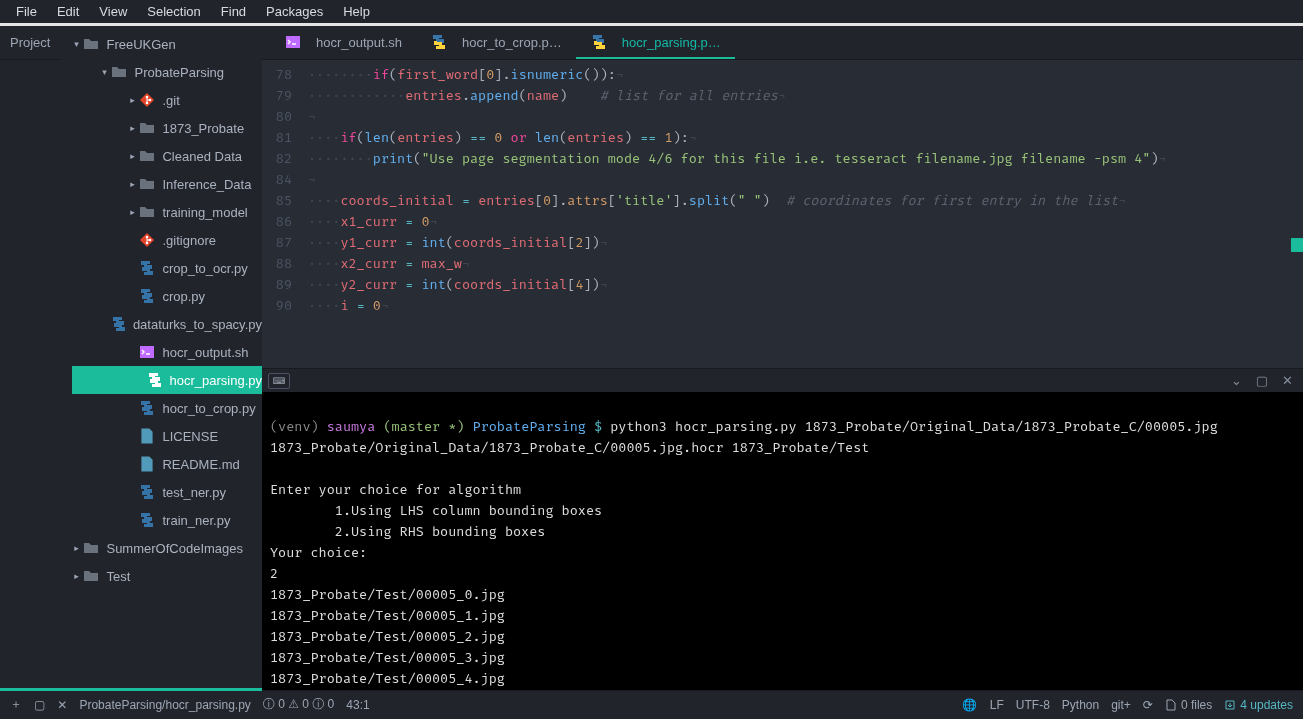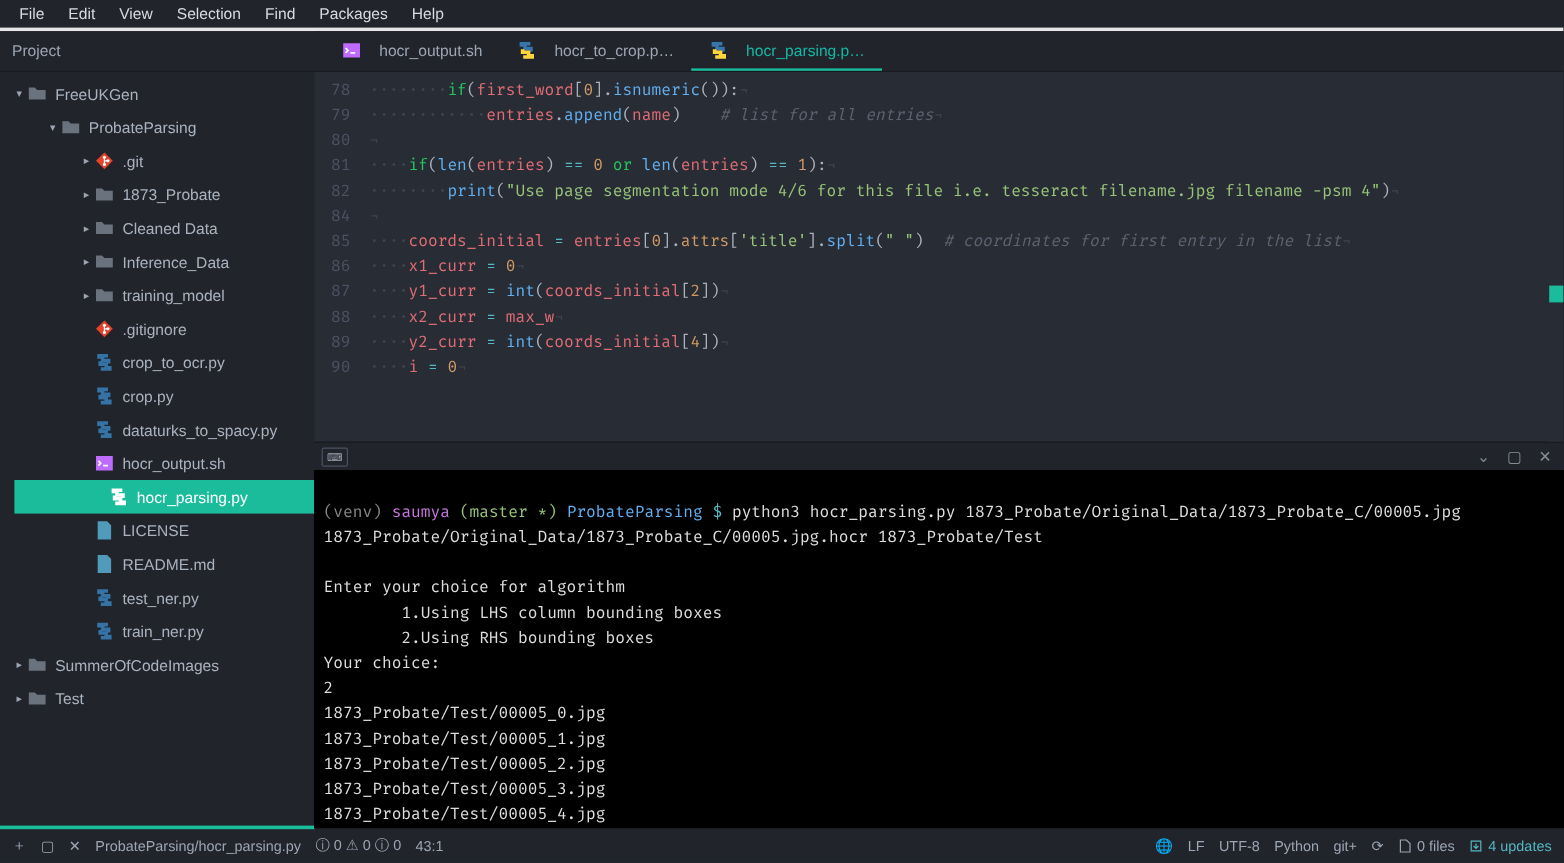--- a/index.html
+++ b/index.html
@@ -1,20 +1,20 @@
 <!DOCTYPE html>
 <html><head>
 <meta charset="utf-8">
 <style>
 * { margin:0; padding:0; box-sizing:border-box; }
 body { font-family:"Segoe UI","Helvetica Neue",sans-serif; font-size:13px; background:#21252b; color:#abb2bf; width:1303px; height:719px; overflow:hidden; position:relative; }
 .menubar { height:26px; background:#21252b; border-bottom:3px solid #e5e5e5; display:flex; align-items:center; padding:0 6px; }
 .menubar span { padding:4px 10px; cursor:pointer; color:#d7dae0; }
 .workspace { display:flex; height:664px; }
-.sidebar { width:262px; background:#21252b; display:flex; flex-direction:column; }
+.sidebar { width:262px; background:#21252b; display:flex; flex-direction:row; }
 .side-head { height:34px; display:flex; align-items:center; padding:0 10px; color:#9da5b4; border-bottom:1px solid #181a1f; }
 .tree { flex:1; overflow:auto; padding-top:4px; }
 .tree-row { height:28px; display:flex; align-items:center; cursor:pointer; white-space:nowrap; }
 .tree-row.selected { background:#1abc9c; color:#fff;margin-left:12px; }
 .tree-row.selected .icon svg path, .tree-row.selected .icon svg polygon { fill:#fff; }
 .tree .chev { width:12px; text-align:center; font-size:9px; color:#9da5b4; }
 .tree .indent { display:inline-block; }
 .icon { width:18px; height:18px; display:inline-flex; align-items:center; justify-content:center; margin-right:6px; }
 .folder-icon svg path { fill:#6a737d; }
 .py-icon svg path { fill:#3572A5; }
@@ -22,21 +22,21 @@
 .sh-icon svg path { fill:#c06bff; }
 .txt-icon svg path { fill:#519aba; }
 .editor { flex:1; display:flex; flex-direction:column; background:#282c34; position:relative; }
 .tabs { height:34px; background:#21252b; display:flex; align-items:flex-end; padding-left:8px; border-bottom:1px solid #181a1f; }
 .tab { height:32px; padding:0 14px; display:flex; align-items:center; gap:8px; color:#9da5b4; cursor:pointer; border-bottom:2px solid transparent; }
 .tab.active { color:#14b8a6; border-bottom:2px solid #1abc9c; }
 .code { font-family:"Fira Mono","Consolas",monospace; font-size:13.5px; line-height:21px; padding:4px 0 0 0; flex:1; overflow:hidden; position:relative; }
 .line { display:flex; }
 .line-num { width:46px; text-align:right; color:#4b5363; padding-right:16px; user-select:none; }
 .code .c { white-space:pre; }
-.kw { color:#22c55e; }
+.kw { color:#ec4899; }
 .fn { color:#61afef; }
 .str { color:#98c379; }
 .num { color:#d19a66; }
 .op { color:#56b6c2; }
 .var { color:#e06c75; }
 .attr { color:#d19a66; }
 .cmt { color:#5c6370; font-style:italic; }
 .inv { color:#3e4451; }
 .panel-ctl { display:flex; gap:6px; align-items:center; background:#21252b; height:24px; padding:0 10px 0 6px; border-top:1px solid #181a1f; color:#9da5b4; }
 .panel-ctl .right { margin-left:auto; display:flex; gap:14px; }
@@ -208,20 +208,31 @@
         <div class="tree-row selected">
           <span class="indent" style="width: 66px;"></span>
           <span class="chev"></span>
           <span class="icon py-icon">
             <svg width="16" height="16" viewBox="0 0 16 16">
               <path d="M5 1h6v3H8v1h5v4h-3v-1H5V5H2V1z" fill="#3776ab"></path>
               <path d="M11 15H5v-3h3v-1H3V7h3v1h5v3h3v4z" fill="#ffd43b"></path>
             </svg>
           </span>
           <span>hocr_parsing.py</span>
+        </div>
+        <div class="tree-row">
+          <span class="indent" style="width: 66px;"></span>
+          <span class="chev"></span>
+          <span class="icon py-icon">
+            <svg width="16" height="16" viewBox="0 0 16 16">
+              <path d="M5 1h6v3H8v1h5v4h-3v-1H5V5H2V1z" fill="#3776ab"></path>
+              <path d="M11 15H5v-3h3v-1H3V7h3v1h5v3h3v4z" fill="#ffd43b"></path>
+            </svg>
+          </span>
+          <span>hocr_to_crop.py</span>
         </div>
         <div class="tree-row">
           <span class="indent" style="width: 66px;"></span>
           <span class="chev"></span>
           <span class="icon txt-icon">
             <svg width="14" height="16" viewBox="0 0 14 16">
               <path d="M2 1h7l3 3v11H2z" fill="none" stroke="#519aba" stroke-width="1.2"></path>
               <path d="M4 7h6M4 9h6M4 11h6" stroke="#519aba" stroke-width="1"></path>
             </svg>
           </span>

